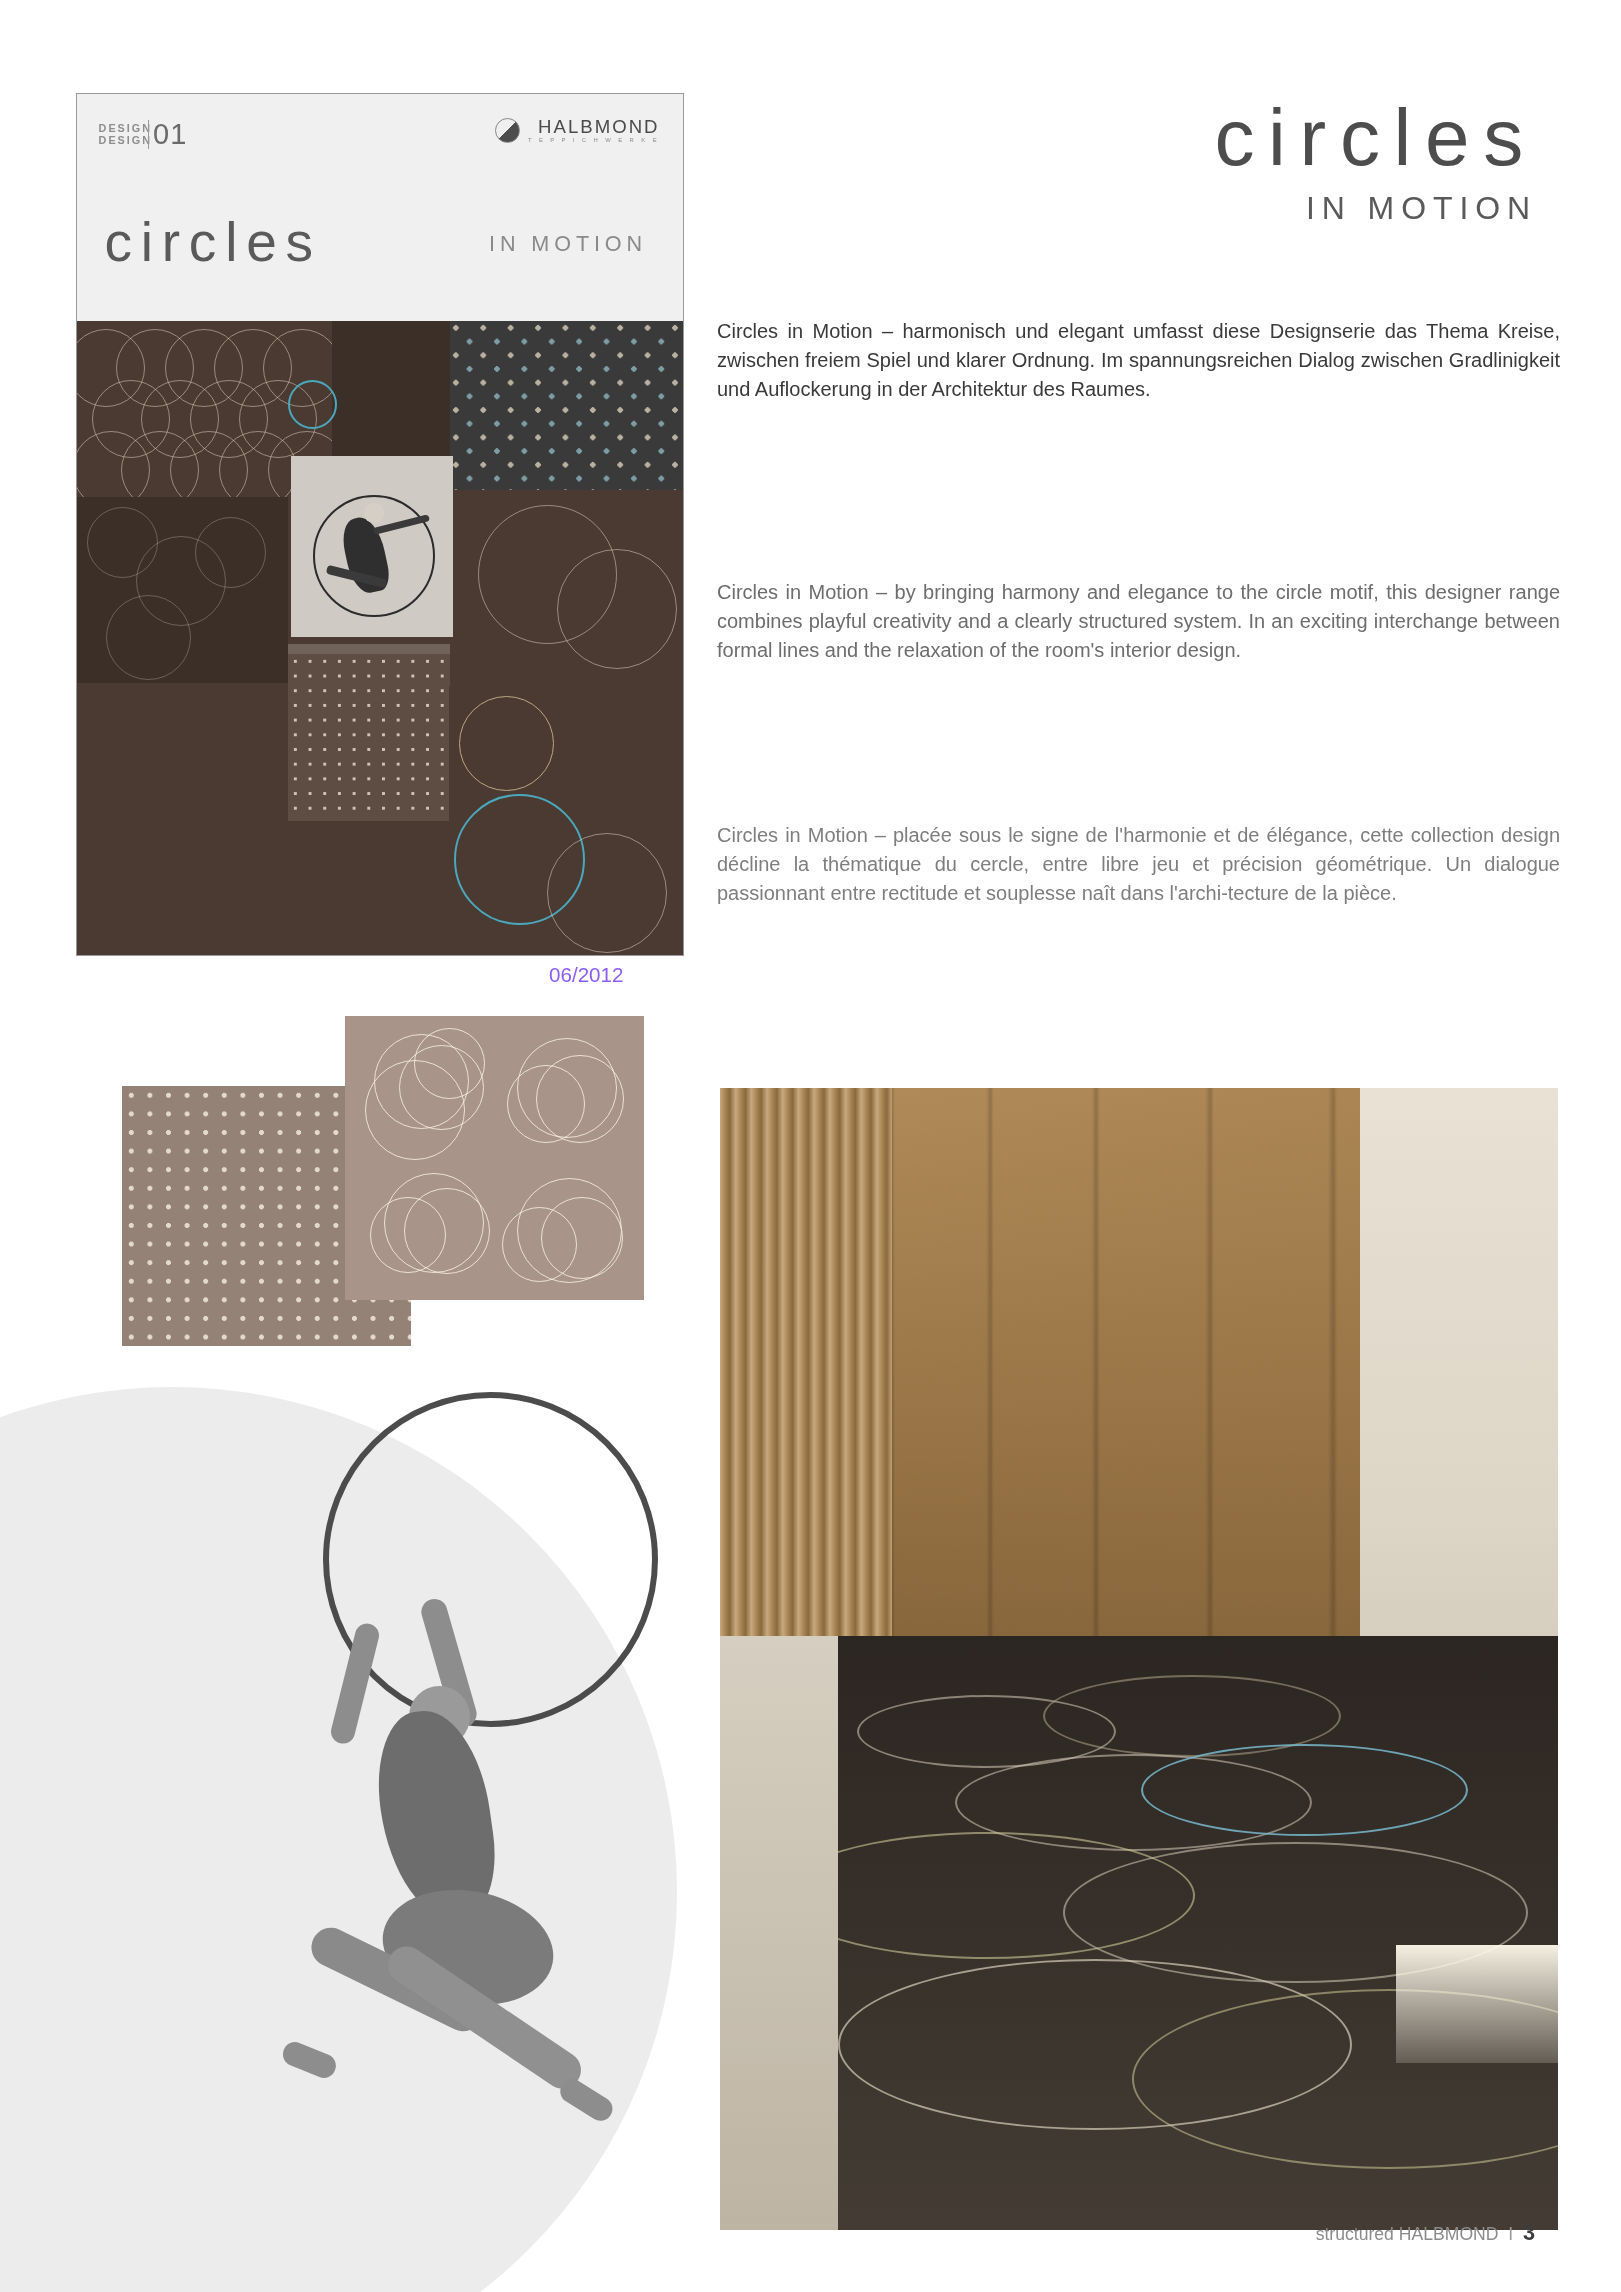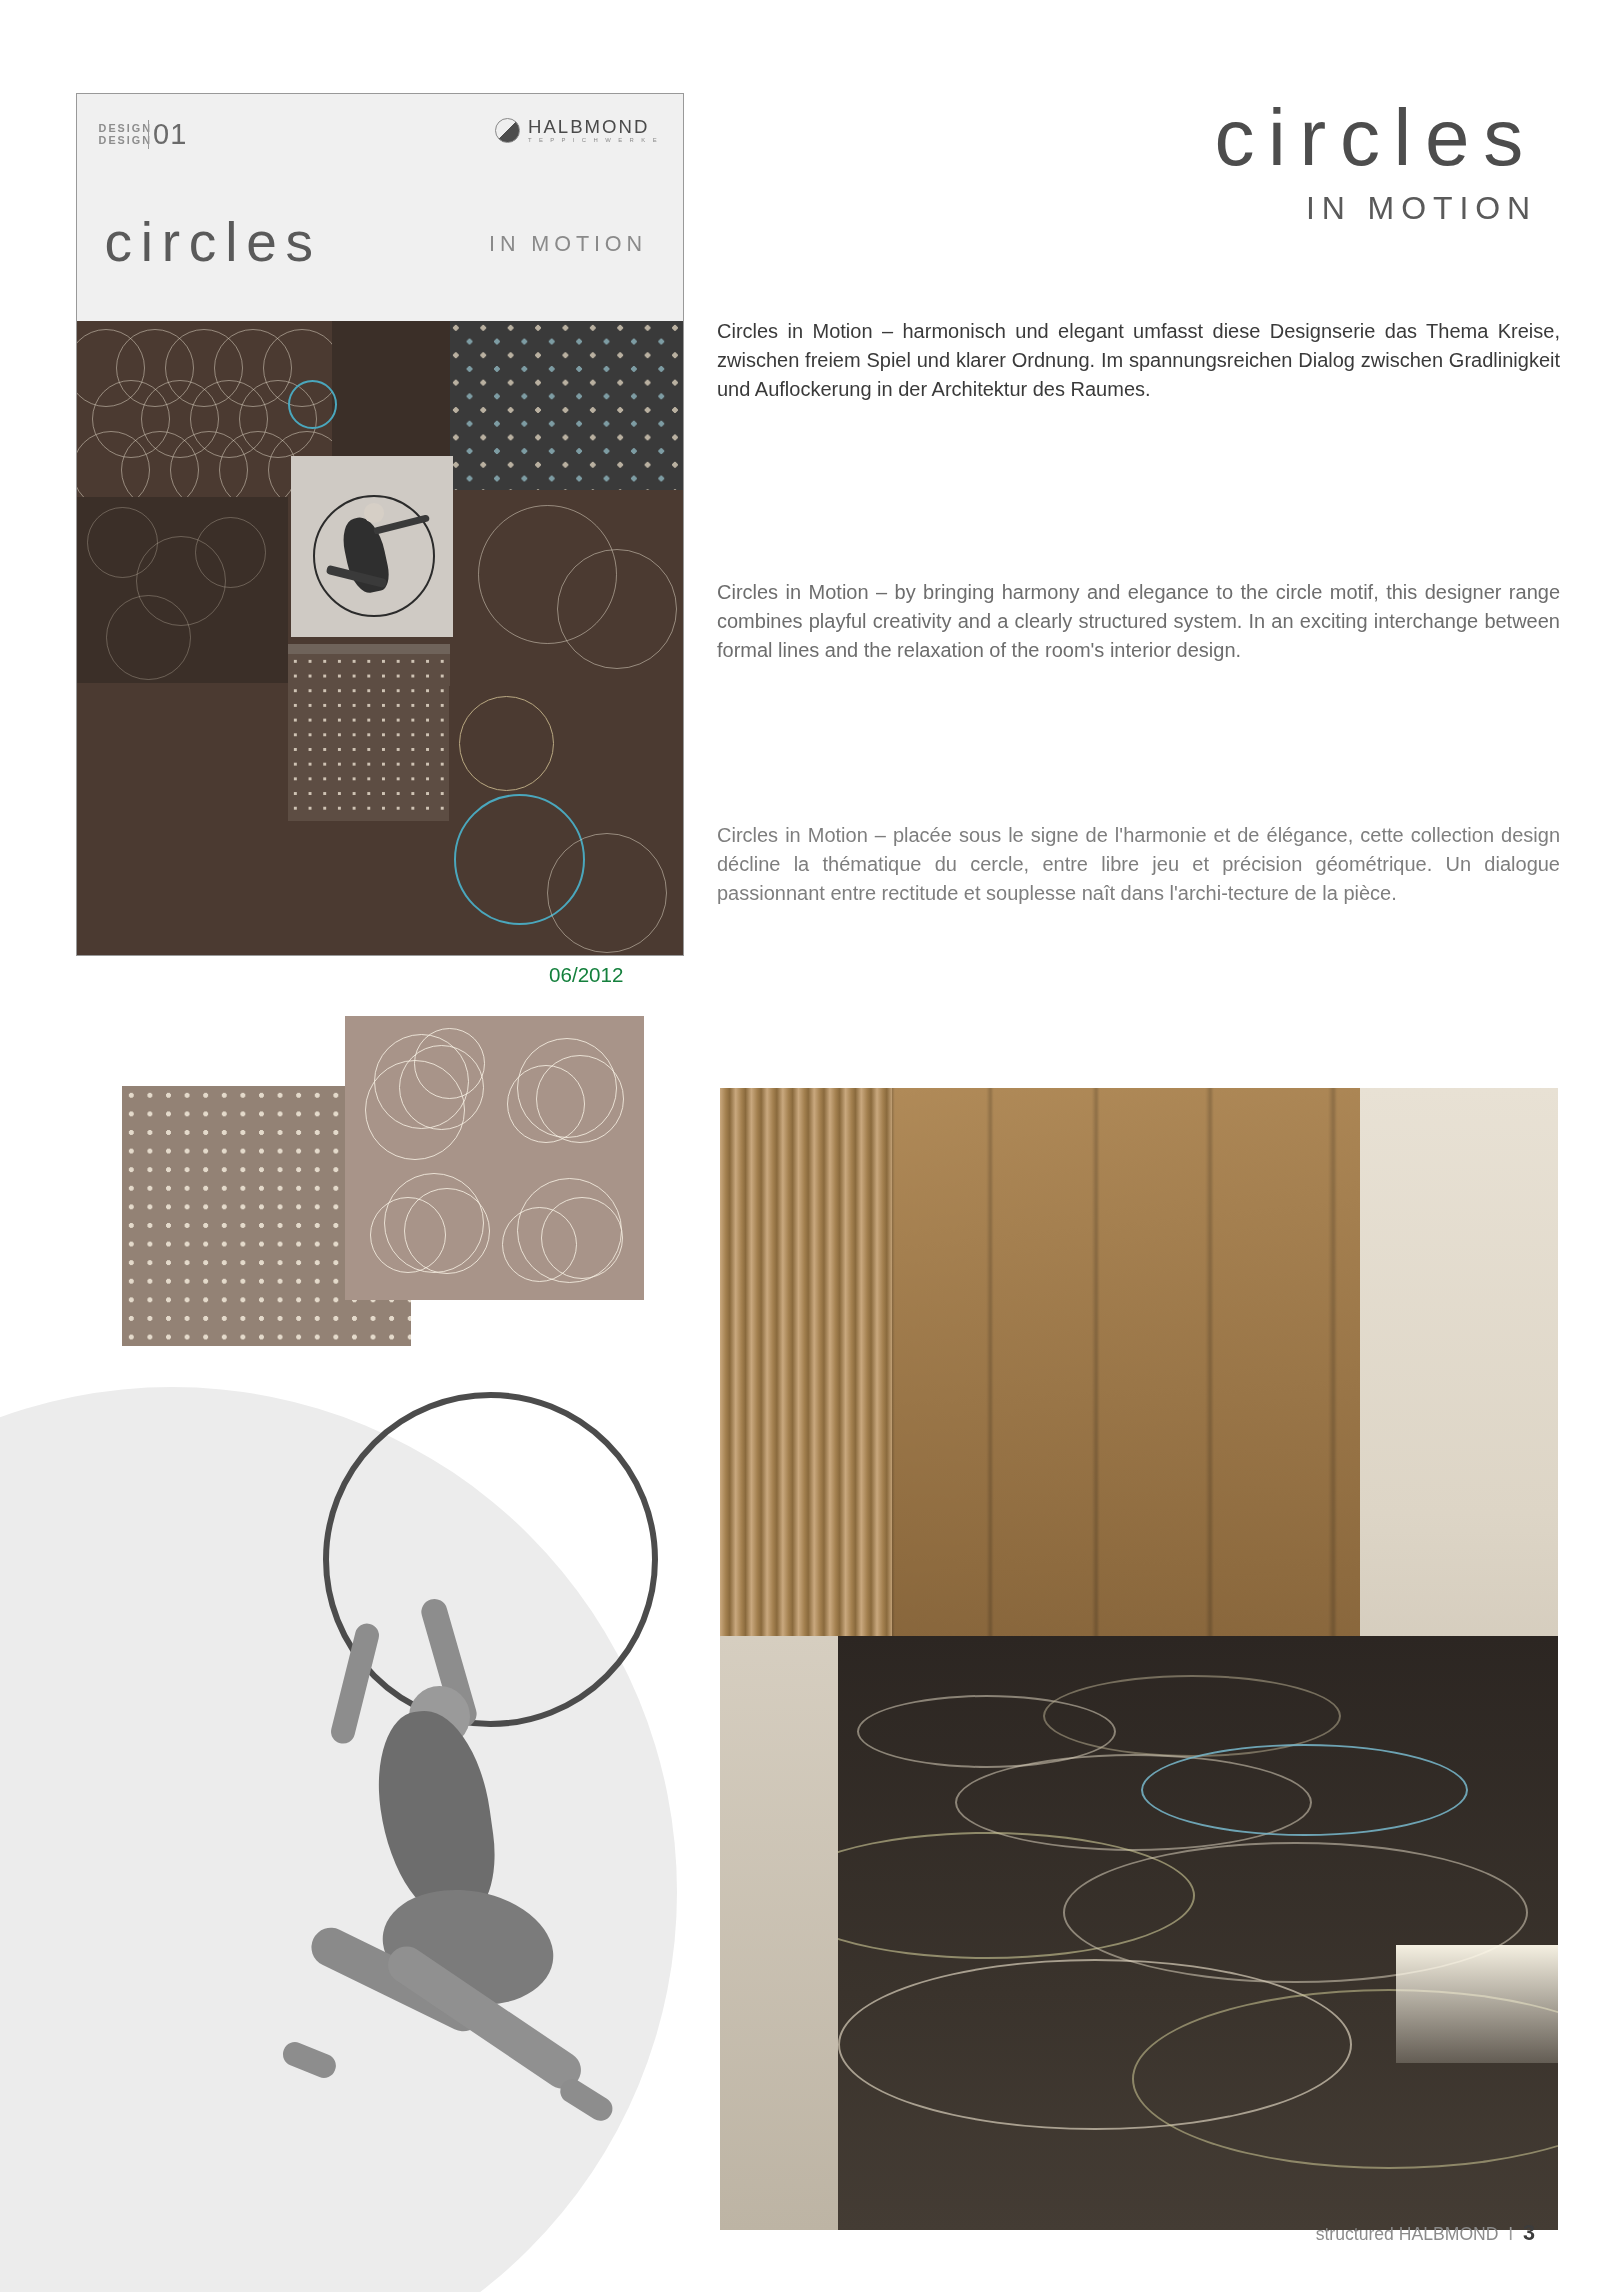--- a/index.html
+++ b/index.html
@@ -88,20 +88,21 @@
     border-radius: 50%;
     background: linear-gradient(135deg, #efefef 0%, #efefef 48%, #4d4d4d 50%, #4d4d4d 100%);
     border: 1px solid #888;
     box-sizing: border-box;
   }
   .cover-logo-text {
     font-size: 18.6px;
     letter-spacing: 2px;
     color: #4a4a4a;
     line-height: 18.6px;
+    text-align: right;
   }
   .cover-logo-sub {
     font-size: 5.9px;
     letter-spacing: 2.9px;
     color: #8a8a8a;
     text-align: right;
   }
   .cover-title {
     position: absolute;
     left: 27.4px;
@@ -207,21 +208,21 @@
     width: 19.6px;
     height: 19.6px;
     border-radius: 50%;
     background: #d6cfc6;
   }
   .cover-date {
     position: absolute;
     left: 549px;
     top: 963px;
     font-size: 20.6px;
-    color: #15803d;
+    color: #8b5cf6;
     z-index: 3;
   }
 
   
   .headline {
     position: absolute;
     right: 84px;
     top: 98px;
     text-align: right;
     z-index: 3;

